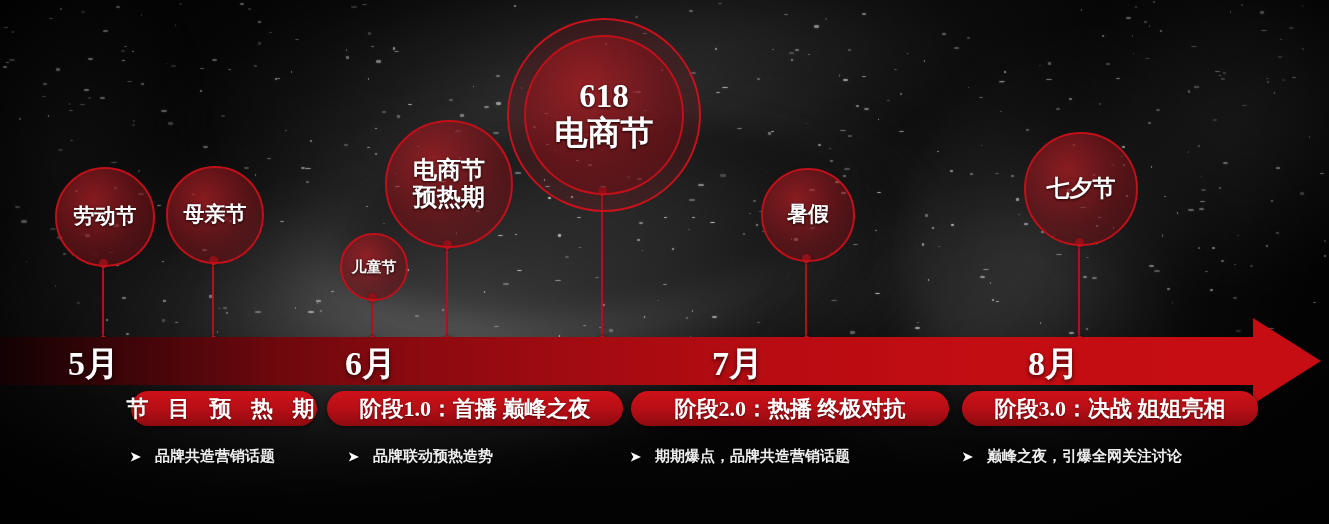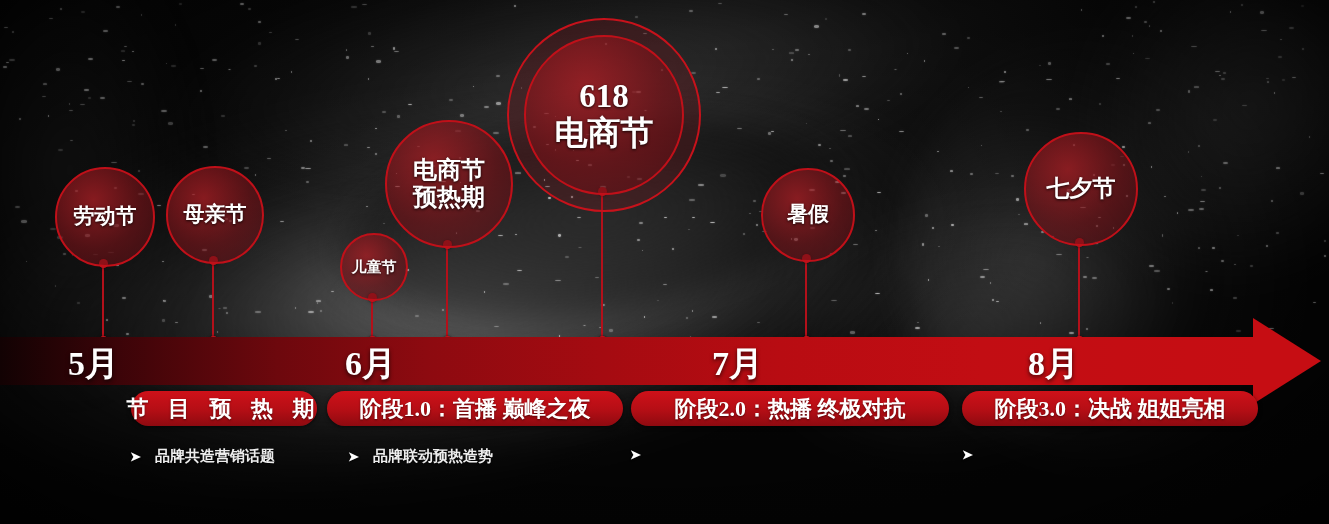--- a/index.html
+++ b/index.html
@@ -608,21 +608,23 @@
       </div>
       <div class="bullet" style="left: 348px; top: 447px;">
         <span class="mk">➤</span>
         <span>品牌联动预热造势</span>
       </div>
       <div class="pill" style="left: 631px; top: 391px; width: 318px;">
         <span>阶段2.0：热播 终极对抗</span>
       </div>
       <div class="bullet" style="left: 630px; top: 447px;">
         <span class="mk">➤</span>
+        <span>期期爆点，品牌共造营销话题</span>
       </div>
       <div class="pill" style="left: 962px; top: 391px; width: 296px;">
         <span>阶段3.0：决战 姐姐亮相</span>
       </div>
       <div class="bullet" style="left: 962px; top: 447px;">
         <span class="mk">➤</span>
+        <span>巅峰之夜，引爆全网关注讨论</span>
       </div>
     </div>
 </div>
 
 </body></html>

